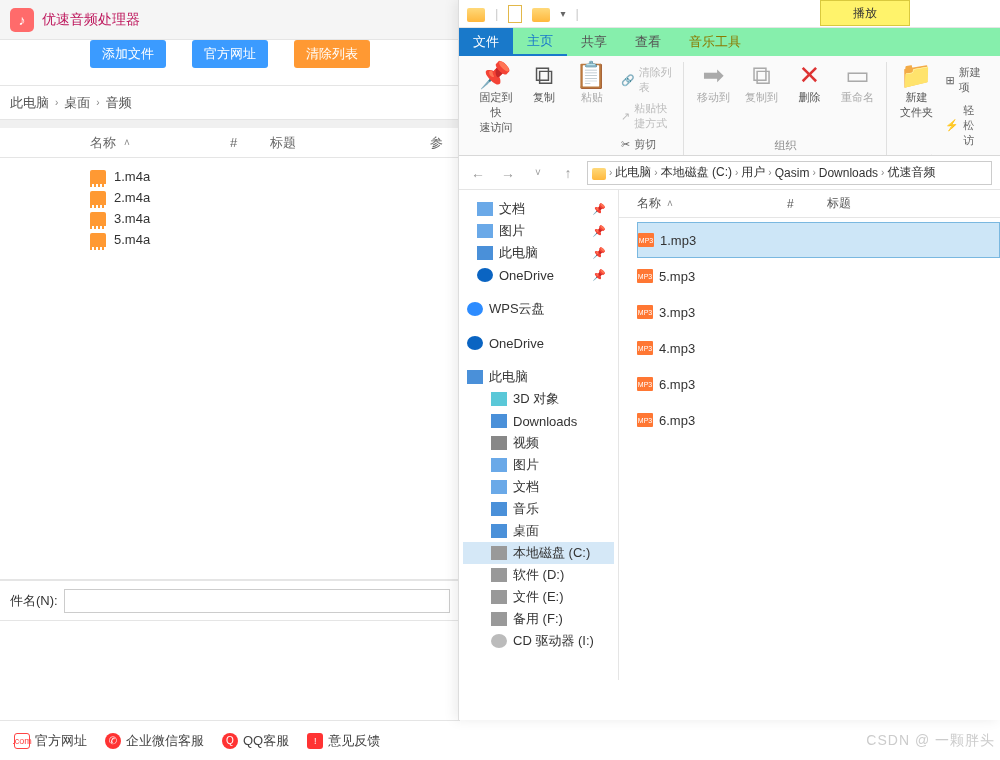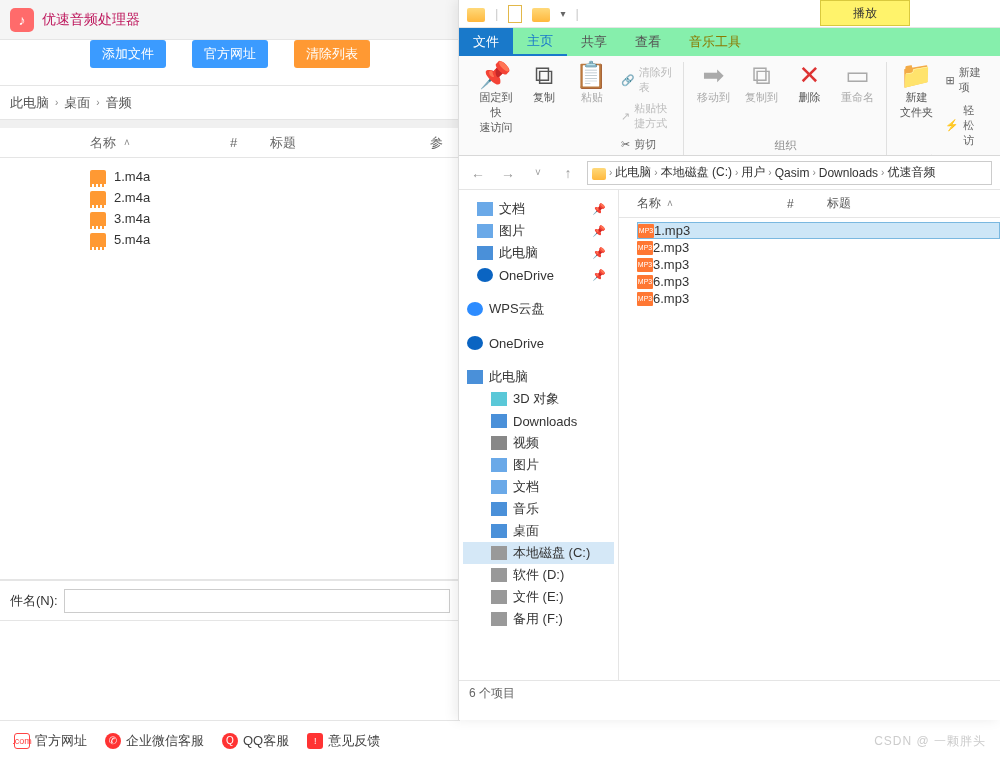--- a/index.html
+++ b/index.html
@@ -63,25 +63,25 @@
 .tree-item { height: 22px; display: flex; align-items: center; gap: 6px; padding-left: 14px; font-size: 13px; color: #333; cursor: pointer; position: relative; }
 .tree-item.sub { padding-left: 28px; }
 .tree-item.sel { background: #d5e8f7; }
 .tree-pin { position: absolute; right: 8px; color: #888; font-size: 11px; }
 .ti-ico { width: 16px; height: 14px; display: inline-block; }
 .exp-list { flex: 1; }
 .list-head { height: 28px; display: flex; align-items: center; padding-left: 18px; border-bottom: 1px solid #e5e5e5; color: #555; font-size: 12px; }
 .list-head .h1 { width: 150px; display:flex; align-items:center; gap:6px;}
 .list-head .h2 { width: 40px; }
 .list-body { padding: 4px 0 0 18px; }
-.list-row { height: 17px; display: flex; align-items: center; font-size: 13px; cursor: pointer; text-align: center; }
+.list-row { height: 36px; display: flex; align-items: center; gap: 6px; font-size: 13px; cursor: pointer; text-align: center; }
 .list-row.sel { background: #cde6f7; border: 1px solid #7ab8e0; }
 .mp3-ico { width: 16px; height: 14px; background: #ff7733; color: #fff; font-size: 7px; display: flex; align-items: center; justify-content: center; border-radius: 1px; }
 .exp-status { height: 26px; border-top: 1px solid #e5e5e5; display: flex; align-items: center; padding: 0 10px; font-size: 12px; color: #666; }
-.watermark { position: absolute; right: 14px; bottom: 10px; color: #ccc; font-size: 12px; letter-spacing: 1px; }
+.watermark { position: absolute; right: 5px; bottom: 10px; color: #ccc; font-size: 14px; letter-spacing: 1px; }
 .caret{font-size:10px;color:#888;}
 </style>
 </head>
 <body>
 
 <div class="app">
   <div class="app-titlebar">
     <div class="app-logo">♪</div>
     <div class="app-title">优速音频处理器</div>
   </div>
@@ -342,52 +342,57 @@
           <span>软件 (D:)</span>
         </div>
       <div class="tree-item sub">
           <span class="ti-ico" style="background:#999"></span>
           <span>文件 (E:)</span>
         </div>
       <div class="tree-item sub">
           <span class="ti-ico" style="background:#999"></span>
           <span>备用 (F:)</span>
         </div>
+      <div class="tree-item sub">
+          <span class="ti-ico" style="background:#bbb;border-radius:50%"></span>
+          <span>CD 驱动器 (I:)</span>
+        </div>
     </div>
     <div class="exp-list">
       <div class="list-head">
         <div class="h1">
             <span>名称</span>
             <span class="caret">˄</span>
           </div>
         <div class="h2">#</div>
         <div>标题</div>
       </div>
       <div class="list-body">
         <div class="list-row sel">
             <span class="mp3-ico">MP3</span>
             <span>1.mp3</span>
           </div>
         <div class="list-row">
             <span class="mp3-ico">MP3</span>
-            <span>2.mp3</span>
+            <span>5.mp3</span>
           </div>
         <div class="list-row">
             <span class="mp3-ico">MP3</span>
             <span>3.mp3</span>
           </div>
         <div class="list-row">
             <span class="mp3-ico">MP3</span>
+            <span>4.mp3</span>
+          </div>
+        <div class="list-row">
+            <span class="mp3-ico">MP3</span>
             <span>6.mp3</span>
           </div>
         <div class="list-row">
             <span class="mp3-ico">MP3</span>
             <span>6.mp3</span>
           </div>
       </div>
     </div>
   </div>
-  <div class="exp-status">
-      <span>6 个项目</span>
-    </div>
 </div>
 
 <div class="watermark">CSDN @ 一颗胖头</div>
 
 </body></html>

